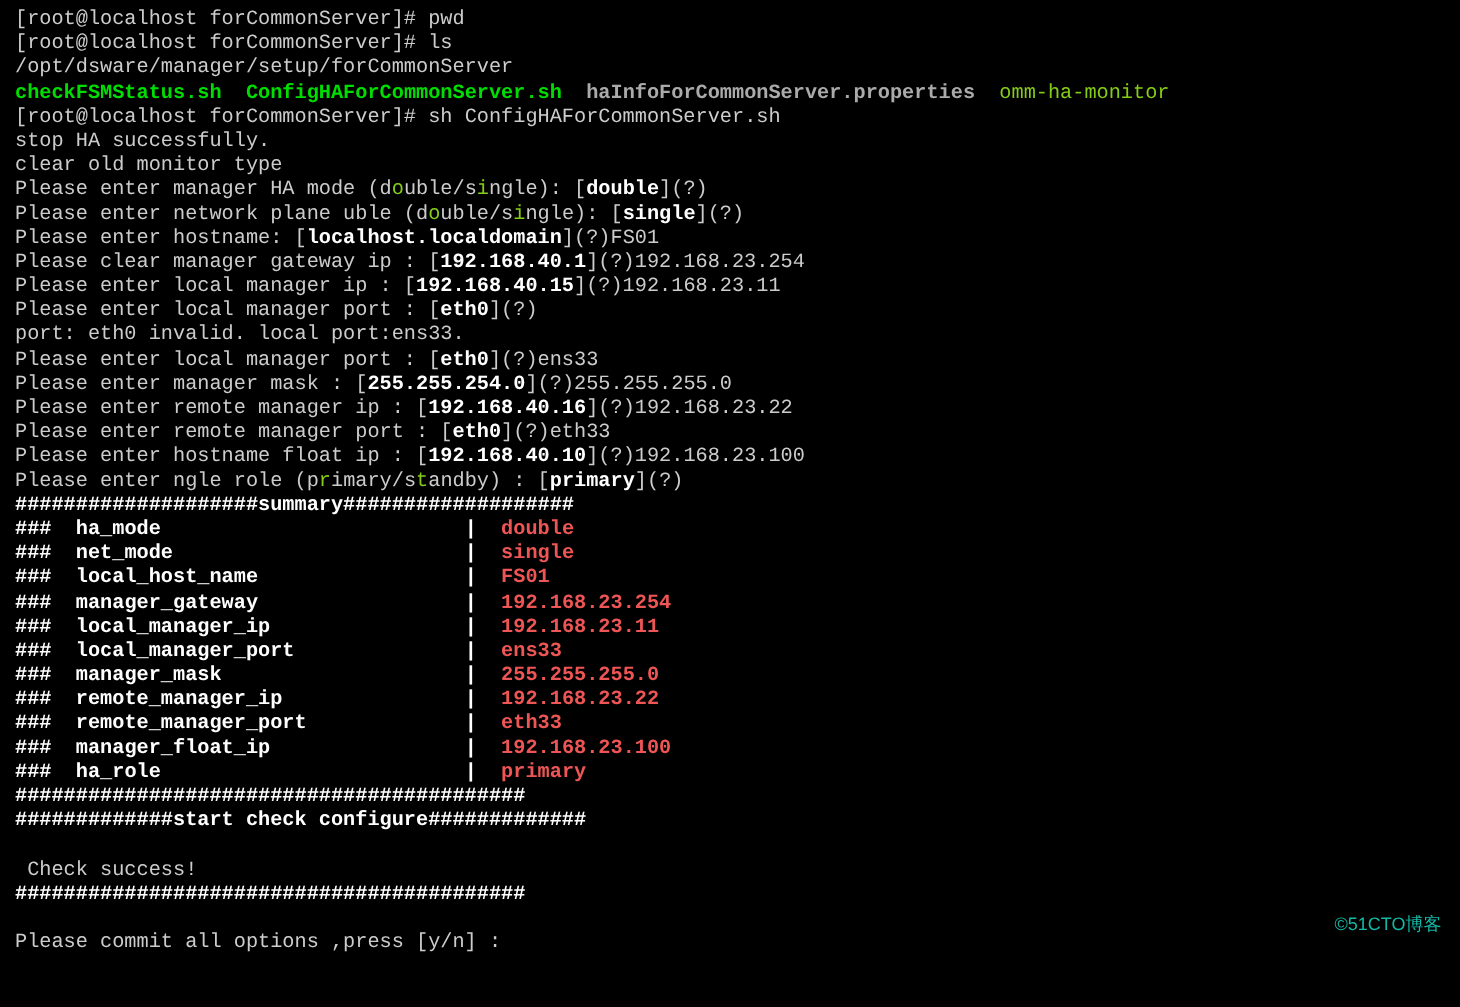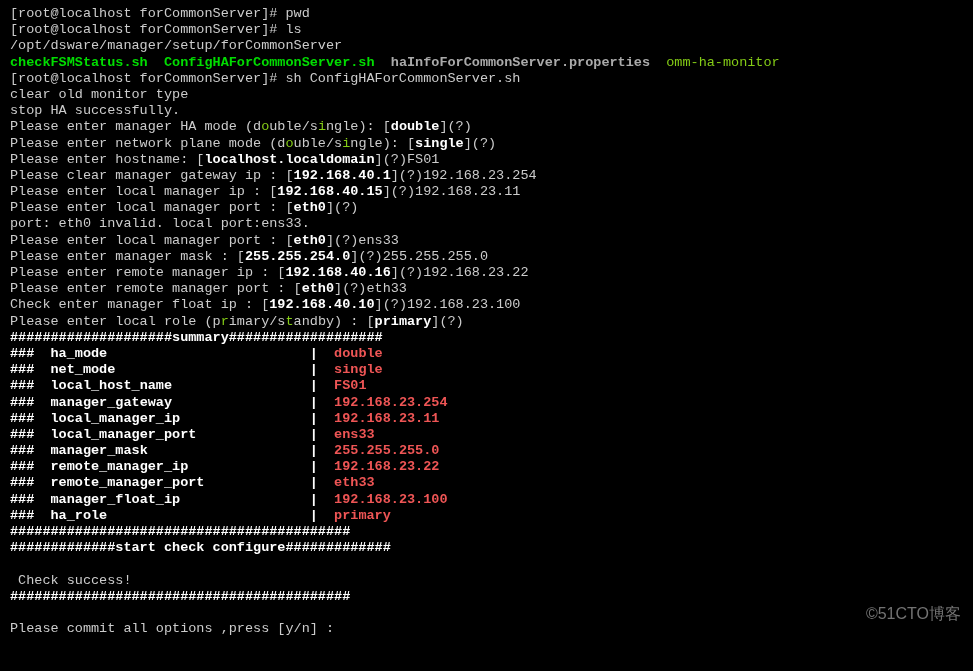--- a/index.html
+++ b/index.html
@@ -19,50 +19,50 @@
     .prompt { color: #ccc; }
     .cyan { color: #84cc16; }
     .green-bold { color: #00dd00; font-weight: bold; }
     .white-bold { color: #fff; font-weight: bold; }
     .red-bold { color: #ee5555; font-weight: bold; }
     .grey { color: #aaa; font-weight: bold; }
     .watermark {
       position: absolute;
       bottom: 48px;
       right: 12px;
-      color: #737373;
+      color: #14b8a6;
       font-family: sans-serif;
-      font-size: 16px;
+      font-size: 12px;
     }
     .summary-row { white-space: pre; }
   </style>
 </head>
 <body>
 
 <div id="term">
     <div class="line"><span class="prompt">[root@localhost forCommonServer]# </span><span>pwd</span></div>
     <div class="line"><span class="prompt">[root@localhost forCommonServer]# </span><span>ls</span></div>
     <div class="line"><span>/opt/dsware/manager/setup/forCommonServer</span></div>
     <div class="line"><span class="green-bold">checkFSMStatus.sh</span><span>  </span><span class="green-bold">ConfigHAForCommonServer.sh</span><span>  </span><span class="grey">haInfoForCommonServer.properties</span><span>  </span><span class="cyan">omm-ha-monitor</span></div>
     <div class="line"><span class="prompt">[root@localhost forCommonServer]# </span><span>sh ConfigHAForCommonServer.sh</span></div>
+    <div class="line"><span>stop HA successfully.</span></div>
     <div class="line"><span>clear old monitor type</span></div>
-    <div class="line"><span>stop HA successfully.</span></div>
     <div class="line"><span>Please enter manager HA mode (d</span><span class="cyan">o</span><span>uble/s</span><span class="cyan">i</span><span>ngle): [</span><span class="white-bold">double</span><span>](?)</span></div>
-    <div class="line"><span>Please enter network plane mode (d</span><span class="cyan">o</span><span>uble/s</span><span class="cyan">i</span><span>ngle): [</span><span class="white-bold">single</span><span>](?)</span></div>
+    <div class="line"><span>Please enter network plane uble (d</span><span class="cyan">o</span><span>uble/s</span><span class="cyan">i</span><span>ngle): [</span><span class="white-bold">single</span><span>](?)</span></div>
     <div class="line"><span>Please enter hostname: [</span><span class="white-bold">localhost.localdomain</span><span>](?)FS01</span></div>
     <div class="line"><span>Please clear manager gateway ip : [</span><span class="white-bold">192.168.40.1</span><span>](?)192.168.23.254</span></div>
     <div class="line"><span>Please enter local manager ip : [</span><span class="white-bold">192.168.40.15</span><span>](?)192.168.23.11</span></div>
     <div class="line"><span>Please enter local manager port : [</span><span class="white-bold">eth0</span><span>](?)</span></div>
     <div class="line"><span>port: eth0 invalid. local port:ens33.</span></div>
     <div class="line"><span>Please enter local manager port : [</span><span class="white-bold">eth0</span><span>](?)ens33</span></div>
     <div class="line"><span>Please enter manager mask : [</span><span class="white-bold">255.255.254.0</span><span>](?)255.255.255.0</span></div>
     <div class="line"><span>Please enter remote manager ip : [</span><span class="white-bold">192.168.40.16</span><span>](?)192.168.23.22</span></div>
     <div class="line"><span>Please enter remote manager port : [</span><span class="white-bold">eth0</span><span>](?)eth33</span></div>
-    <div class="line"><span>Check enter manager float ip : [</span><span class="white-bold">192.168.40.10</span><span>](?)192.168.23.100</span></div>
-    <div class="line"><span>Please enter local role (p</span><span class="cyan">r</span><span>imary/s</span><span class="cyan">t</span><span>andby) : [</span><span class="white-bold">primary</span><span>](?)</span></div>
+    <div class="line"><span>Please enter hostname float ip : [</span><span class="white-bold">192.168.40.10</span><span>](?)192.168.23.100</span></div>
+    <div class="line"><span>Please enter ngle role (p</span><span class="cyan">r</span><span>imary/s</span><span class="cyan">t</span><span>andby) : [</span><span class="white-bold">primary</span><span>](?)</span></div>
     <div class="line"><span class="white-bold">####################summary###################</span></div>
     <div class="summary-row"><span class="white-bold">###  </span><span class="white-bold">ha_mode                         </span><span class="white-bold">|  </span><span class="red-bold">double</span></div>
     <div class="summary-row"><span class="white-bold">###  </span><span class="white-bold">net_mode                        </span><span class="white-bold">|  </span><span class="red-bold">single</span></div>
     <div class="summary-row"><span class="white-bold">###  </span><span class="white-bold">local_host_name                 </span><span class="white-bold">|  </span><span class="red-bold">FS01</span></div>
     <div class="summary-row"><span class="white-bold">###  </span><span class="white-bold">manager_gateway                 </span><span class="white-bold">|  </span><span class="red-bold">192.168.23.254</span></div>
     <div class="summary-row"><span class="white-bold">###  </span><span class="white-bold">local_manager_ip                </span><span class="white-bold">|  </span><span class="red-bold">192.168.23.11</span></div>
     <div class="summary-row"><span class="white-bold">###  </span><span class="white-bold">local_manager_port              </span><span class="white-bold">|  </span><span class="red-bold">ens33</span></div>
     <div class="summary-row"><span class="white-bold">###  </span><span class="white-bold">manager_mask                    </span><span class="white-bold">|  </span><span class="red-bold">255.255.255.0</span></div>
     <div class="summary-row"><span class="white-bold">###  </span><span class="white-bold">remote_manager_ip               </span><span class="white-bold">|  </span><span class="red-bold">192.168.23.22</span></div>
     <div class="summary-row"><span class="white-bold">###  </span><span class="white-bold">remote_manager_port             </span><span class="white-bold">|  </span><span class="red-bold">eth33</span></div>

